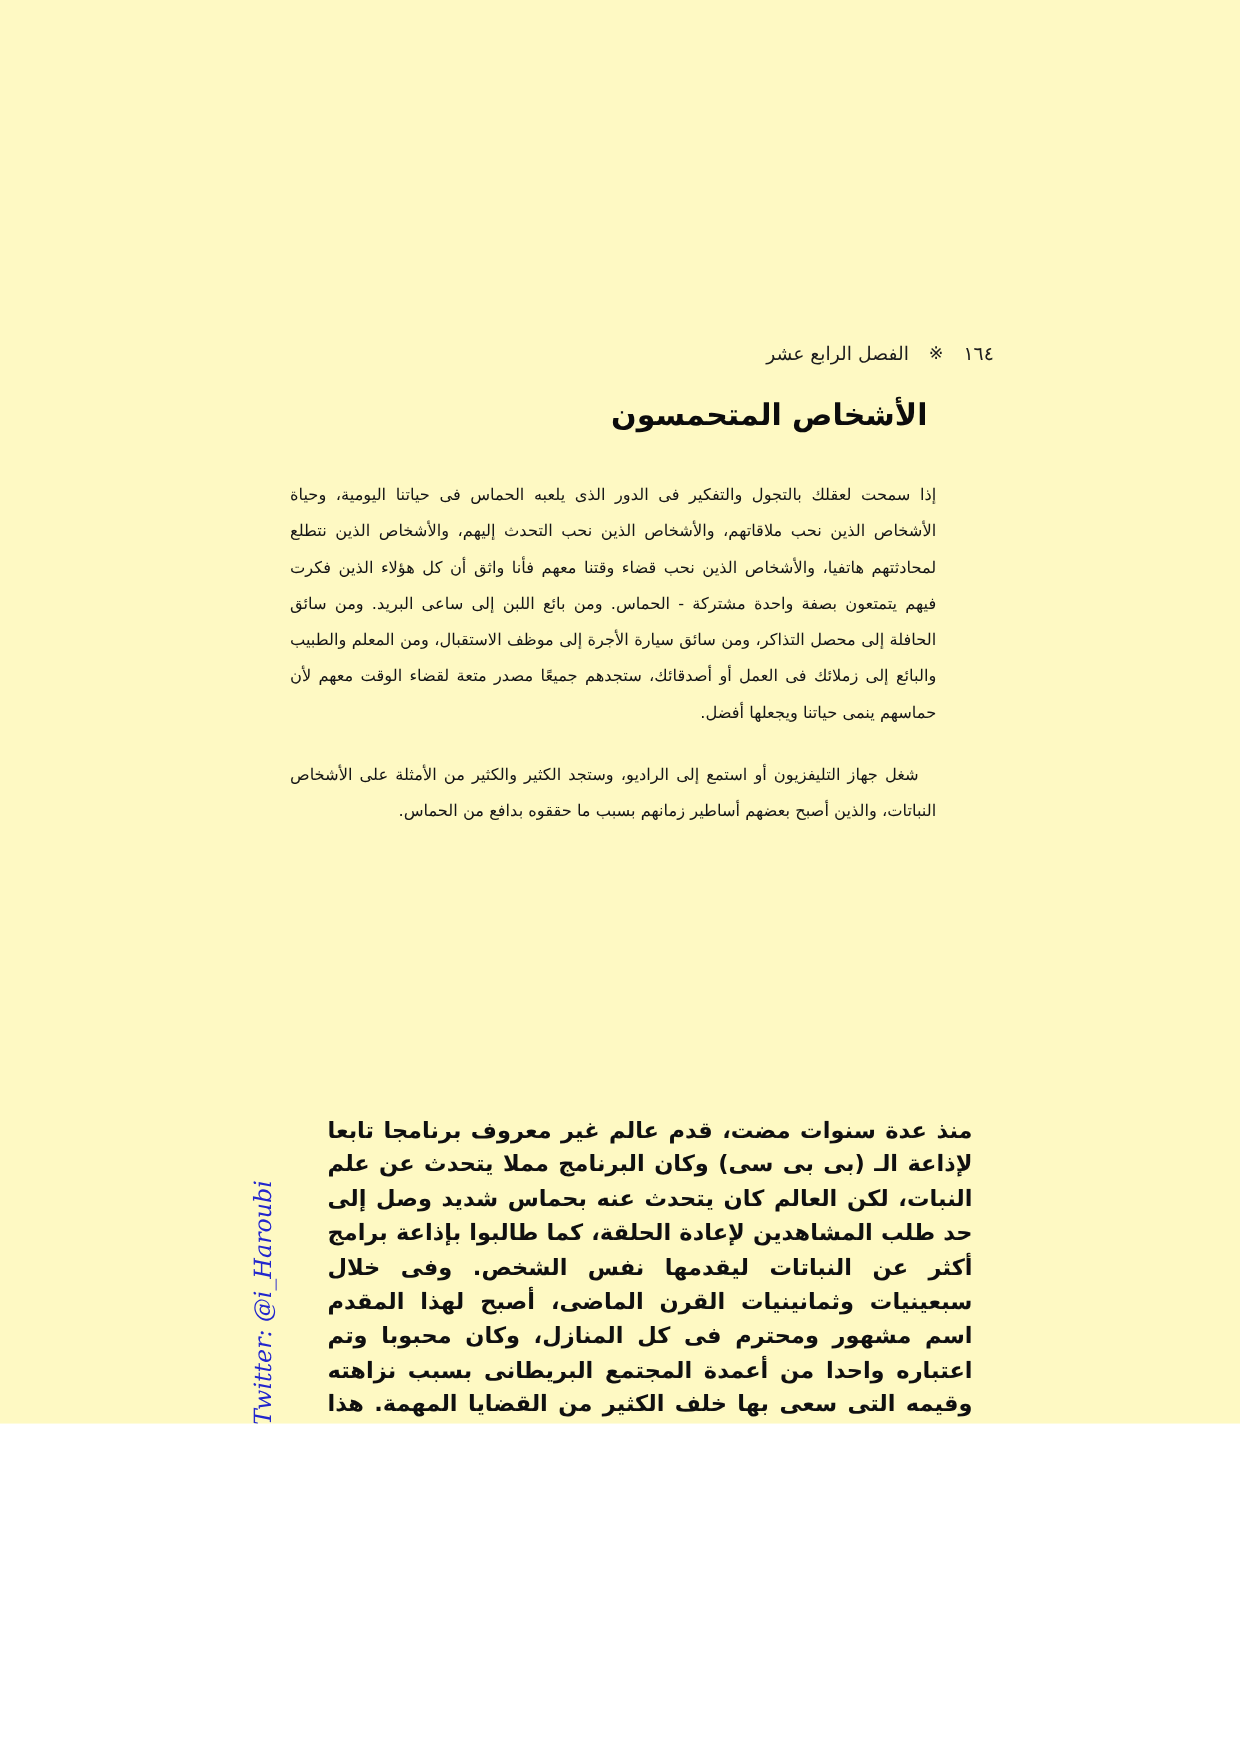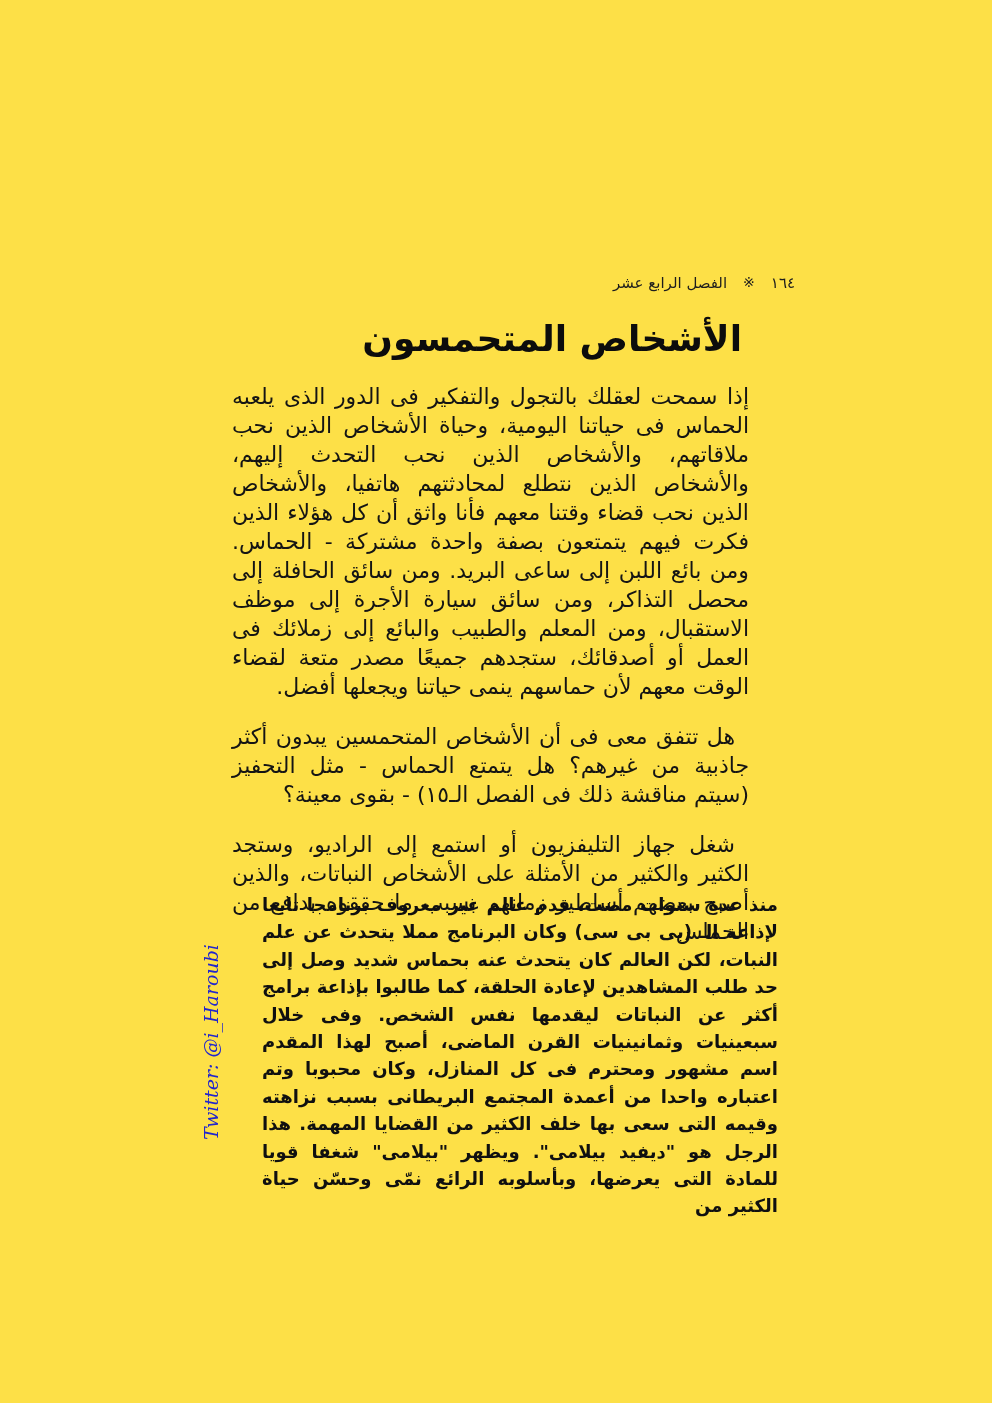--- a/index.html
+++ b/index.html
@@ -3,22 +3,22 @@
 <meta charset="utf-8">
 <style>
   html, body {
     margin: 0;
     padding: 0;
     background: #ffffff;
   }
   .page {
     position: relative;
     width: 992px;
-    height: 1403px;
-    background: #fde047;
+    height: 1139px;
+    background: #fef9c3;
     overflow: hidden;
     font-family: "DejaVu Sans", sans-serif;
     color: #161616;
   }
   
   .running-head {
     position: absolute;
     top: 274px;
     right: 197px;
     direction: rtl;
@@ -34,34 +34,34 @@
     position: relative;
     top: -1px;
   }
   
   .chapter-title {
     position: absolute;
     top: 318px;
     right: 250px;
     margin: 0;
     direction: rtl;
-    font-size: 36px;
+    font-size: 24px;
     font-weight: bold;
     color: #0c0c0c;
     white-space: nowrap;
   }
   
   .body-text {
     position: absolute;
     top: 382px;
     left: 232px;
     width: 517px;
     direction: rtl;
     text-align: justify;
-    font-size: 22px;
+    font-size: 13px;
     line-height: 29px;
     color: #141414;
   }
   .body-text p { margin: 0 0 21px 0; }
   .body-text p.indented { text-indent: 14px; }
   
   .excerpt {
     position: absolute;
     top: 891px;
     left: 262px;
@@ -97,21 +97,20 @@
 <div class="page">
 
   <div class="running-head">
     <span class="pagenum">١٦٤</span><span class="sep">※</span><span>الفصل الرابع عشر</span>
   </div>
 
   <h1 class="chapter-title">الأشخاص المتحمسون</h1>
 
   <div class="body-text">
     <p>إذا سمحت لعقلك بالتجول والتفكير فى الدور الذى يلعبه الحماس فى حياتنا اليومية، وحياة الأشخاص الذين نحب ملاقاتهم، والأشخاص الذين نحب التحدث إليهم، والأشخاص الذين نتطلع لمحادثتهم هاتفيا، والأشخاص الذين نحب قضاء وقتنا معهم فأنا واثق أن كل هؤلاء الذين فكرت فيهم يتمتعون بصفة واحدة مشتركة - الحماس. ومن بائع اللبن إلى ساعى البريد. ومن سائق الحافلة إلى محصل التذاكر، ومن سائق سيارة الأجرة إلى موظف الاستقبال، ومن المعلم والطبيب والبائع إلى زملائك فى العمل أو أصدقائك، ستجدهم جميعًا مصدر متعة لقضاء الوقت معهم لأن حماسهم ينمى حياتنا ويجعلها أفضل.</p>
-    <p class="indented">هل تتفق معى فى أن الأشخاص المتحمسين يبدون أكثر جاذبية من غيرهم؟ هل يتمتع الحماس - مثل التحفيز (سيتم مناقشة ذلك فى الفصل الـ١٥) - بقوى معينة؟</p>
     <p class="indented">شغل جهاز التليفزيون أو استمع إلى الراديو، وستجد الكثير والكثير من الأمثلة على الأشخاص النباتات، والذين أصبح بعضهم أساطير زمانهم بسبب ما حققوه بدافع من الحماس.</p>
   </div>
 
   <div class="excerpt">
     <p>منذ عدة سنوات مضت، قدم عالم غير معروف برنامجا تابعا لإذاعة الـ (بى بى سى) وكان البرنامج مملا يتحدث عن علم النبات، لكن العالم كان يتحدث عنه بحماس شديد وصل إلى حد طلب المشاهدين لإعادة الحلقة، كما طالبوا بإذاعة برامج أكثر عن النباتات ليقدمها نفس الشخص. وفى خلال سبعينيات وثمانينيات القرن الماضى، أصبح لهذا المقدم اسم مشهور ومحترم فى كل المنازل، وكان محبوبا وتم اعتباره واحدا من أعمدة المجتمع البريطانى بسبب نزاهته وقيمه التى سعى بها خلف الكثير من القضايا المهمة. هذا الرجل هو "ديفيد بيلامى". ويظهر "بيلامى" شغفا قويا للمادة التى يعرضها، وبأسلوبه الرائع نمّى وحسّن حياة الكثير من</p>
   </div>
 
   <div class="watermark">Twitter: @i_Haroubi</div>
 
 </div>

